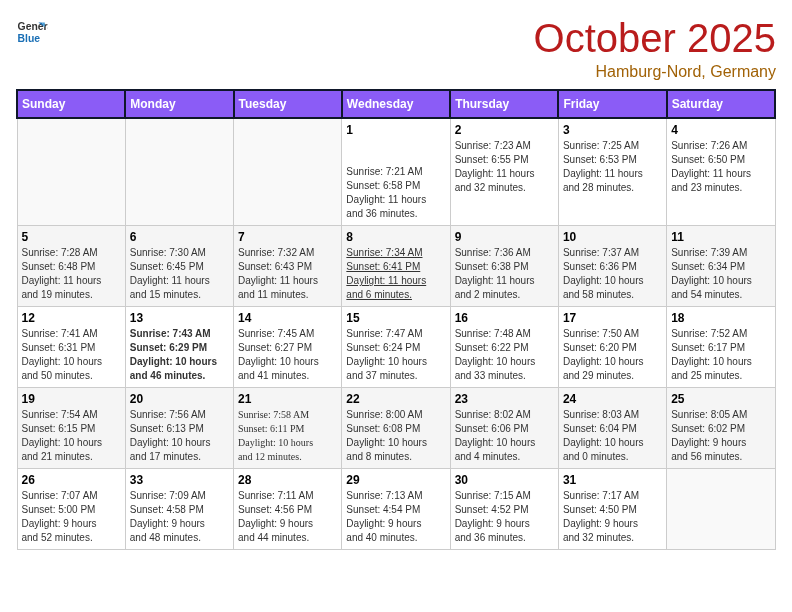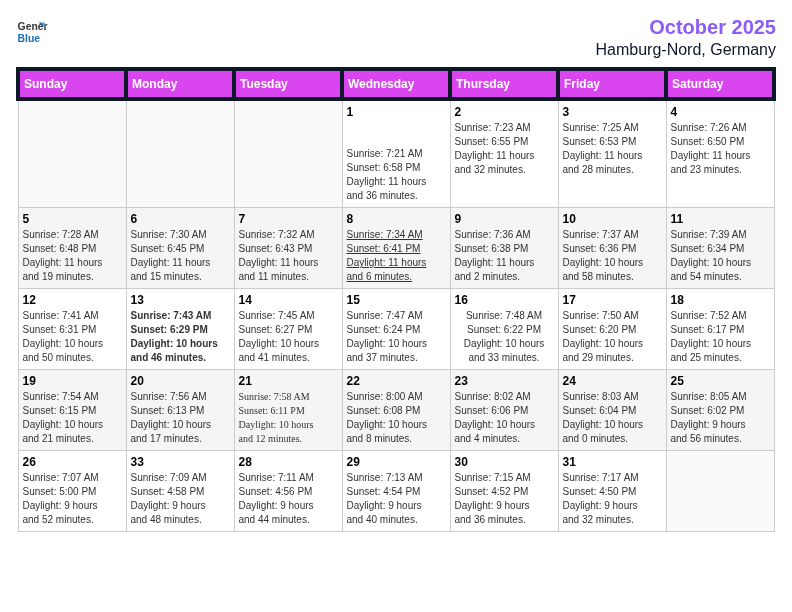--- a/index.html
+++ b/index.html
@@ -22,42 +22,42 @@
       gap: 4px;
     }
     .logo-icon {
       width: 32px;
       height: 32px;
     }
     .title-area {
       text-align: right;
     }
     .month-title {
-      font-size: 20px;
-      font-weight: 700;
-      color: #8b5cf6;
+      font-size: 40px;
+      font-weight: 400;
+      color: #b91c1c;
     }
     .location-title {
       font-size: 16px;
-      color: #0f172a;
+      color: #a16207;
       margin-top: 2px;
     }
     table {
       width: 100%;
       border-collapse: collapse;
       font-size: 11px;
     }
     thead tr th {
-      background-color: #d946ef;
+      background-color: #8b5cf6;
       color: #fff;
       padding: 6px 4px;
       text-align: left;
       font-size: 12px;
       font-weight: bold;
-      border: 4px solid #0f172a;
+      border: 2px solid #0f172a;
     }
     tbody tr td {
       border: 1px solid #ccc;
       vertical-align: top;
       padding: 4px;
       min-height: 80px;
       height: 80px;
       width: 107px;
       background: #fff;
     }
@@ -218,21 +218,21 @@
         </td>
         <td>
           <span class="day-number">15</span>
           <div class="day-info" style="white-space: pre-line;">Sunrise: 7:47 AM
 Sunset: 6:24 PM
 Daylight: 10 hours
 and 37 minutes.</div>
         </td>
         <td>
           <span class="day-number">16</span>
-          <div class="day-info" style="white-space: pre-line; text-align: center;">Sunrise: 7:48 AM
+          <div class="day-info" style="white-space: pre-line;">Sunrise: 7:48 AM
 Sunset: 6:22 PM
 Daylight: 10 hours
 and 33 minutes.</div>
         </td>
         <td>
           <span class="day-number">17</span>
           <div class="day-info" style="white-space: pre-line;">Sunrise: 7:50 AM
 Sunset: 6:20 PM
 Daylight: 10 hours
 and 29 minutes.</div>

